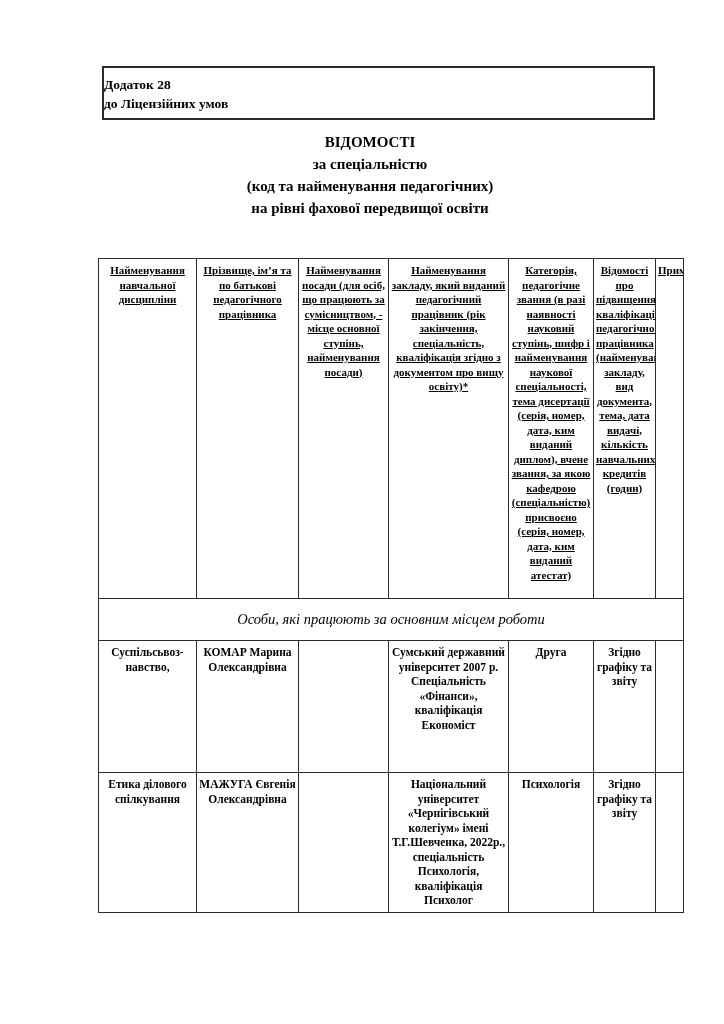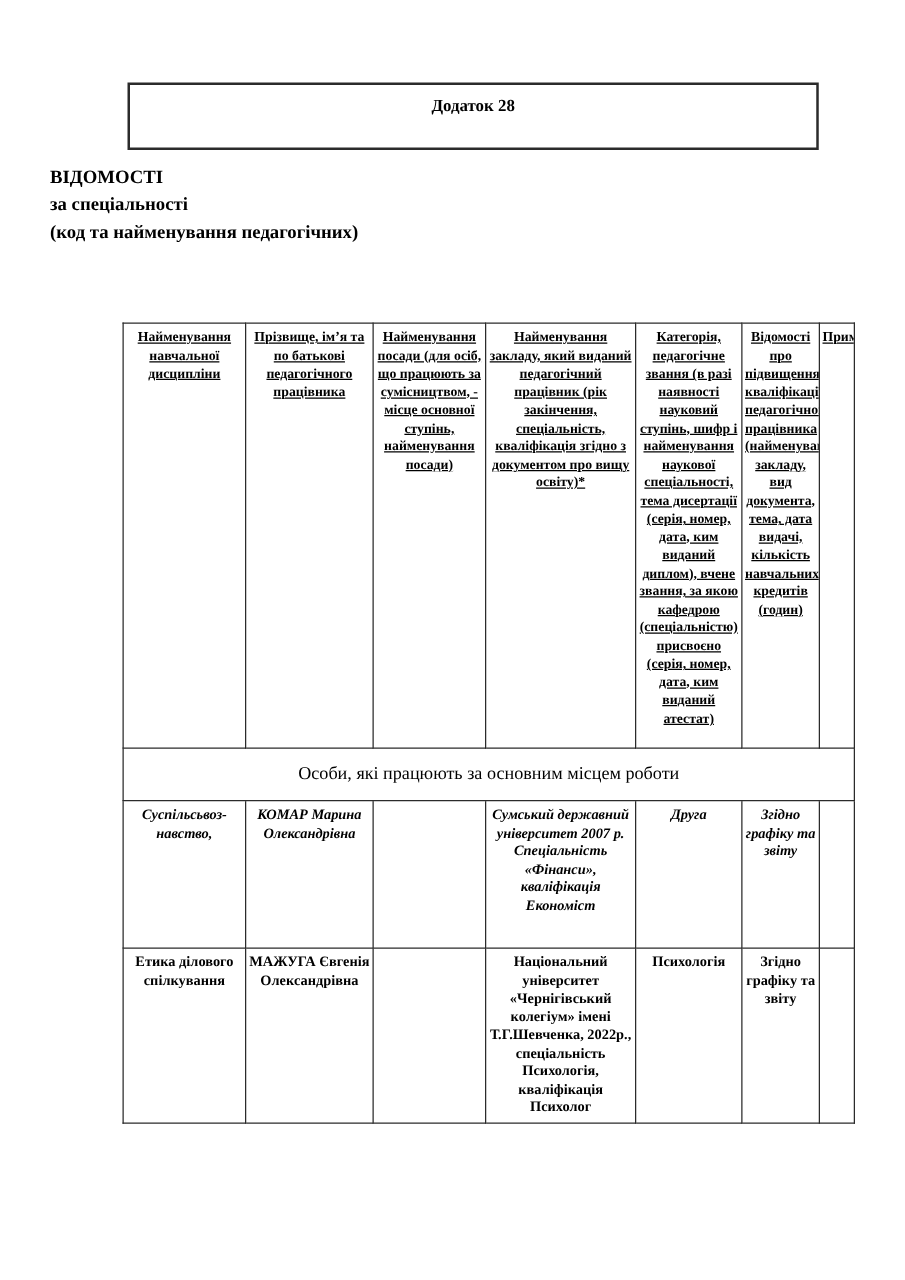--- a/index.html
+++ b/index.html
@@ -13,31 +13,31 @@
     color: #000000;
     overflow: hidden;
   }
   .appendix-box {
     position: absolute;
     left: 102px;
     top: 66px;
     width: 553px;
     height: 54px;
     border: 2px solid #2b2b2b;
-    text-align: center;
     padding-top: 7px;
     font-weight: bold;
     font-size: 13.5px;
     line-height: 19px;
   }
   .title-block {
     position: absolute;
     left: 40px;
     top: 131px;
     width: 660px;
+    text-align: center;
     font-weight: bold;
     font-size: 15px;
     line-height: 22px;
   }
   table.main {
     position: absolute;
     left: 98px;
     top: 258px;
     width: 585px;
     border-collapse: collapse;
@@ -53,39 +53,42 @@
     overflow: hidden;
   }
   tr.header-row { height: 340px; }
   tr.header-row td { font-weight: bold; text-decoration: underline; }
   tr.section-row { height: 42px; }
   tr.section-row td {
     vertical-align: middle;
     font-size: 14.5px;
     font-weight: normal;
     padding: 0;
+    font-style: italic;
   }
   tr.data-row td { font-weight: bold; font-size: 11.5px; }
-  tr.data-row-1 { height: 118px; font-style: italic; }
+  tr.data-row-1 { height: 132px; }
   tr.data-row-2 { height: 131px; }
   td.cell-discipline-left { text-align: left; }
 </style>
 </head>
 <body>
 
 <div class="page">
 
   <div class="appendix-box">
     <div>Додаток 28</div>
+    <div>до Ліцензійних умов</div>
   </div>
 
   <div class="title-block">
     <div>ВІДОМОСТІ</div>
-    <div>за спеціальності</div>
+    <div>за спеціальністю</div>
     <div>(код та найменування педагогічних)</div>
+    <div>на рівні фахової передвищої освіти</div>
   </div>
 
   <table class="main">
     <colgroup>
       <col style="width:98px">
       <col style="width:102px">
       <col style="width:90px">
       <col style="width:120px">
       <col style="width:85px">
       <col style="width:62px">

